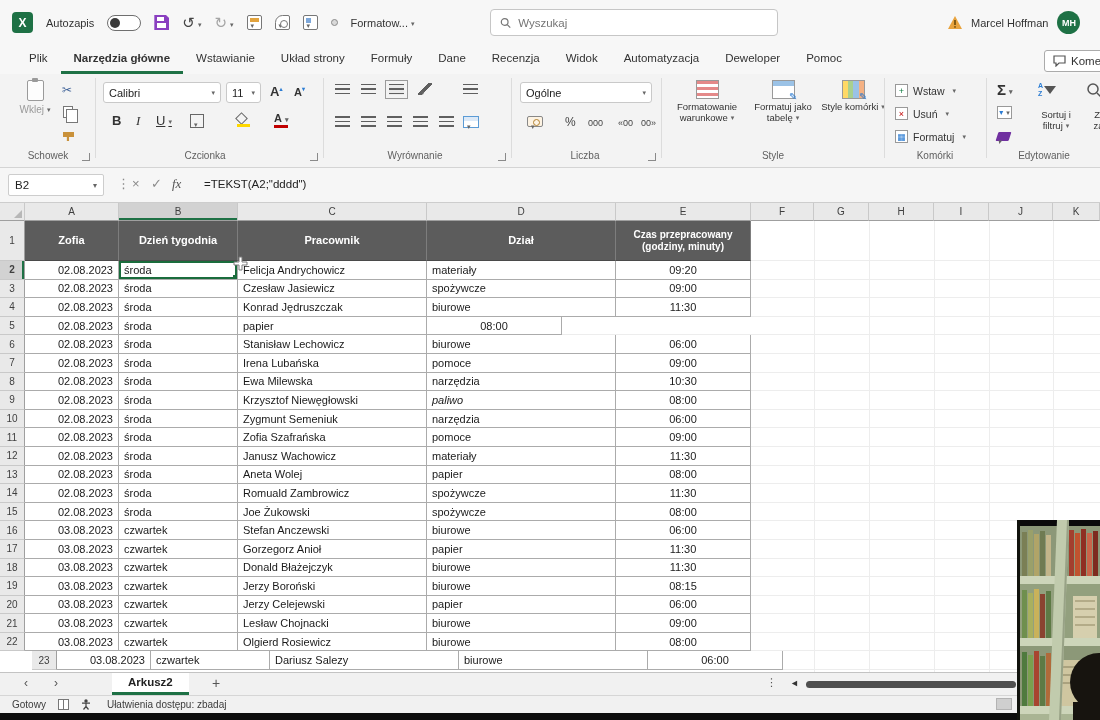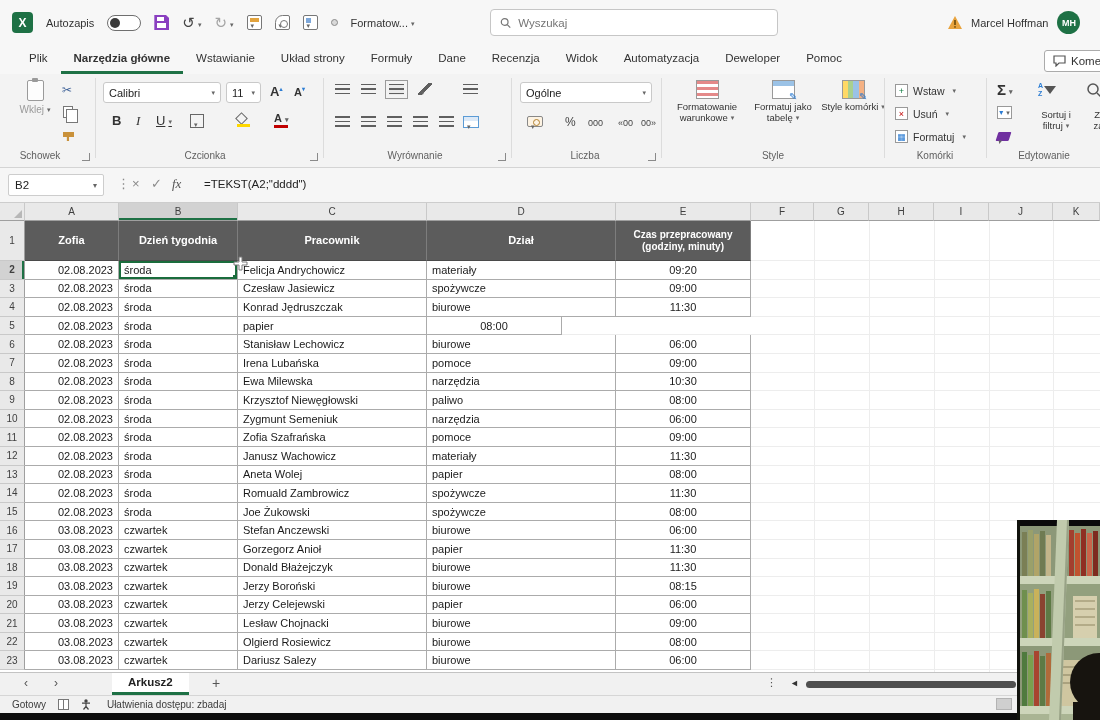--- a/index.html
+++ b/index.html
@@ -193,21 +193,21 @@
 
 <div id="ribbon">
 
   <div class="rbtn-lg" style="left:14px;top:6px;width:42px">
     <span class="clipboard"></span>
     <span class="dd" style="font-size:10px;color:#9a9a9a">Wklej</span>
   </div>
   <span class="abs smallico" style="left:62px;top:10px">✂</span>
   <span class="abs copyico" style="left:63px;top:32px"></span>
   <span class="abs painter" style="left:63px;top:58px"></span>
-  <div class="glabel" style="left:0;width:80px">Schowek</div>
+  <div class="glabel" style="left:8px;width:80px">Schowek</div>
   <div class="lnch" style="left:82px"></div>
   <div class="gsep" style="left:95px"></div>
 
   <div class="abs combo" style="left:103px;top:8px;width:118px;height:21px">
       <span>Calibri</span>
     </div>
   <div class="abs combo" style="left:226px;top:8px;width:35px;height:21px">
       <span>11</span>
     </div>
   <span class="abs aico" style="left:270px;top:11px">A<sup>▴</sup></span>
@@ -397,21 +397,21 @@
         <div class="dcell col-C" style="width: 189px;">Ewa Milewska</div>
         <div class="dcell col-D" style="width: 189px;">narzędzia</div>
         <div class="dcell col-E" style="width: 135px;">10:30</div>
         <div class="filler"></div>
       </div>
       <div class="grid-row" style="height: 18.6px;">
         <div class="rnum" style="width: 25px;">9</div>
         <div class="dcell col-A" style="width: 94px;">02.08.2023</div>
         <div class="dcell col-B" style="width: 119px;">środa</div>
         <div class="dcell col-C" style="width: 189px;">Krzysztof Niewęgłowski</div>
-        <div class="dcell col-D" style="width: 189px;">paliwo</div>
+        <div class="dcell col-D" style="width: 189px; font-style: italic;">paliwo</div>
         <div class="dcell col-E" style="width: 135px;">08:00</div>
         <div class="filler"></div>
       </div>
       <div class="grid-row" style="height: 18.6px;">
         <div class="rnum" style="width: 25px;">10</div>
         <div class="dcell col-A" style="width: 94px;">02.08.2023</div>
         <div class="dcell col-B" style="width: 119px;">środa</div>
         <div class="dcell col-C" style="width: 189px;">Zygmunt Semeniuk</div>
         <div class="dcell col-D" style="width: 189px;">narzędzia</div>
         <div class="dcell col-E" style="width: 135px;">06:00</div>
@@ -518,21 +518,21 @@
       </div>
       <div class="grid-row" style="height: 18.6px;">
         <div class="rnum" style="width: 25px;">22</div>
         <div class="dcell col-A" style="width: 94px;">03.08.2023</div>
         <div class="dcell col-B" style="width: 119px;">czwartek</div>
         <div class="dcell col-C" style="width: 189px;">Olgierd Rosiewicz</div>
         <div class="dcell col-D" style="width: 189px;">biurowe</div>
         <div class="dcell col-E" style="width: 135px;">08:00</div>
         <div class="filler"></div>
       </div>
-      <div class="grid-row" style="height: 18.6px;">
+      <div class="grid-row" style="height: 18.6px; padding-left: 32px;">
         <div class="rnum" style="width: 25px;">23</div>
         <div class="dcell col-A" style="width: 94px;">03.08.2023</div>
         <div class="dcell col-B" style="width: 119px;">czwartek</div>
         <div class="dcell col-C" style="width: 189px;">Dariusz Salezy</div>
         <div class="dcell col-D" style="width: 189px;">biurowe</div>
         <div class="dcell col-E" style="width: 135px;">06:00</div>
         <div class="filler"></div>
       </div>
     </div>
 <div class="vline" style="left: 814px;"></div>

